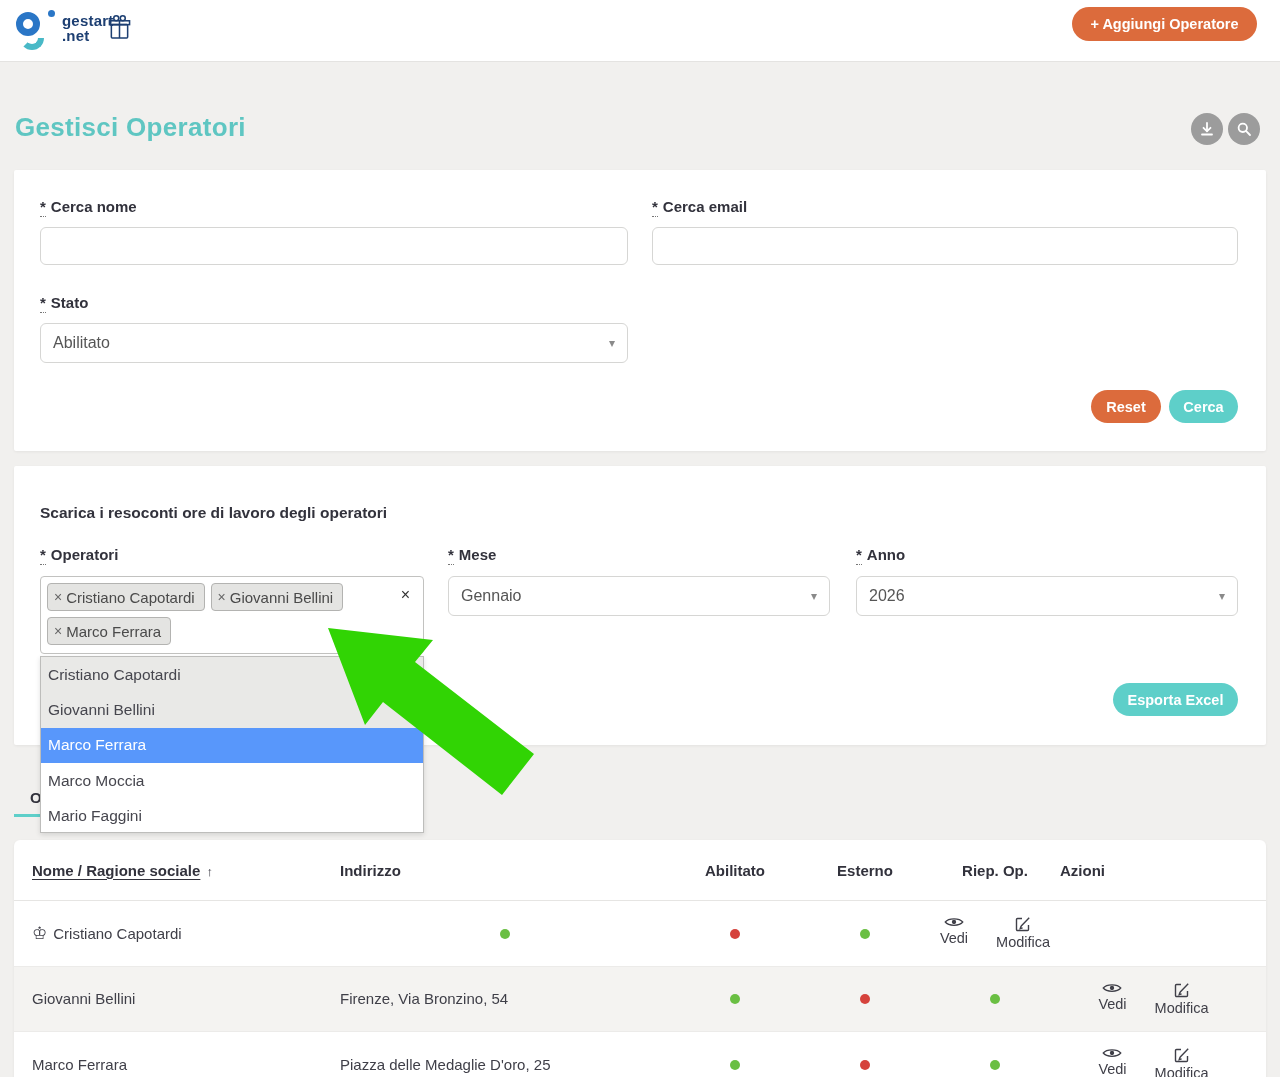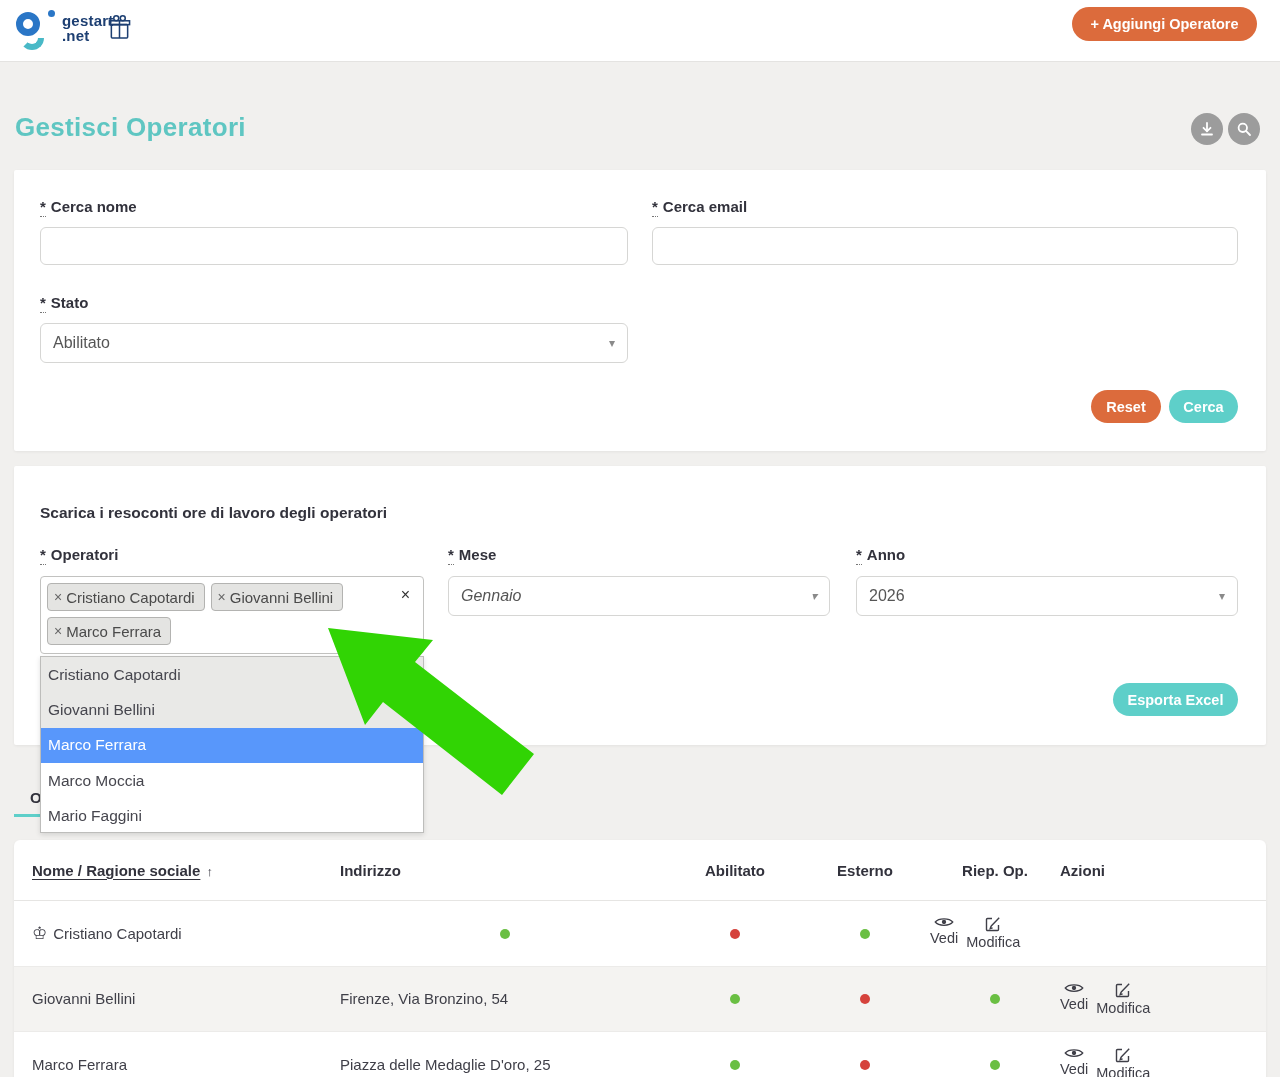--- a/index.html
+++ b/index.html
@@ -65,21 +65,21 @@
   .t-head .sortable { text-decoration:underline; text-underline-offset:3px; cursor:pointer; }
   .t-head .sort-arrow { font-size:13px; font-weight:400; margin-left:6px; text-decoration:none; display:inline-block; }
   .t-head .c, .t-body-row .c { text-align:center; }
   .t-head .r, .t-body-row .r { text-align:left; }
   .t-body-row { height:65.5px; font-size:15px; color:#3f3f48; border-bottom:1px solid #eceBe9; }
   .t-body-row.alt { background:#f4f3f1; }
   .dot { display:inline-block; width:10px; height:10px; border-radius:50%; }
   .dot[data-status="green"] { background:#6abf43; }
   .dot[data-status="red"] { background:#d5423c; }
   .king { font-size:17px; margin-right:6px; }
-  .actions { display:flex; justify-content:flex-start; gap:8px; }
+  .actions { display:flex; justify-content:center; gap:28px; }
   .action { display:flex; flex-direction:column; align-items:center; gap:2px; font-size:14.5px; color:#3f3f48; cursor:pointer; }
 </style>
 </head>
 <body>
 
 <div class="topbar">
   <div class="logo">
     <span class="g-ring"></span>
     <span class="g-dot"></span>
     <span class="g-tail"></span>
@@ -156,21 +156,21 @@
     <span class="tag">
       <span class="x">×</span>
       <span>Marco Ferrara</span>
     </span>
     <span class="ms-clear">×</span>
   </div>
 
   <div class="field-label" style="left:434px; top:80px;">
     <span class="req">*</span><span>Mese</span>
   </div>
-  <div class="select" style="left:434px; top:110px; width:382px;font-style:italic;">
+  <div class="select" style="left:434px; top:110px; width:382px;">
     <span>Gennaio</span>
     <span class="caret">▾</span>
   </div>
 
   <div class="field-label" style="left:842px; top:80px;">
     <span class="req">*</span><span>Anno</span>
   </div>
   <div class="select" style="left:842px; top:110px; width:382px;">
     <span>2026</span>
     <span class="caret">▾</span>

